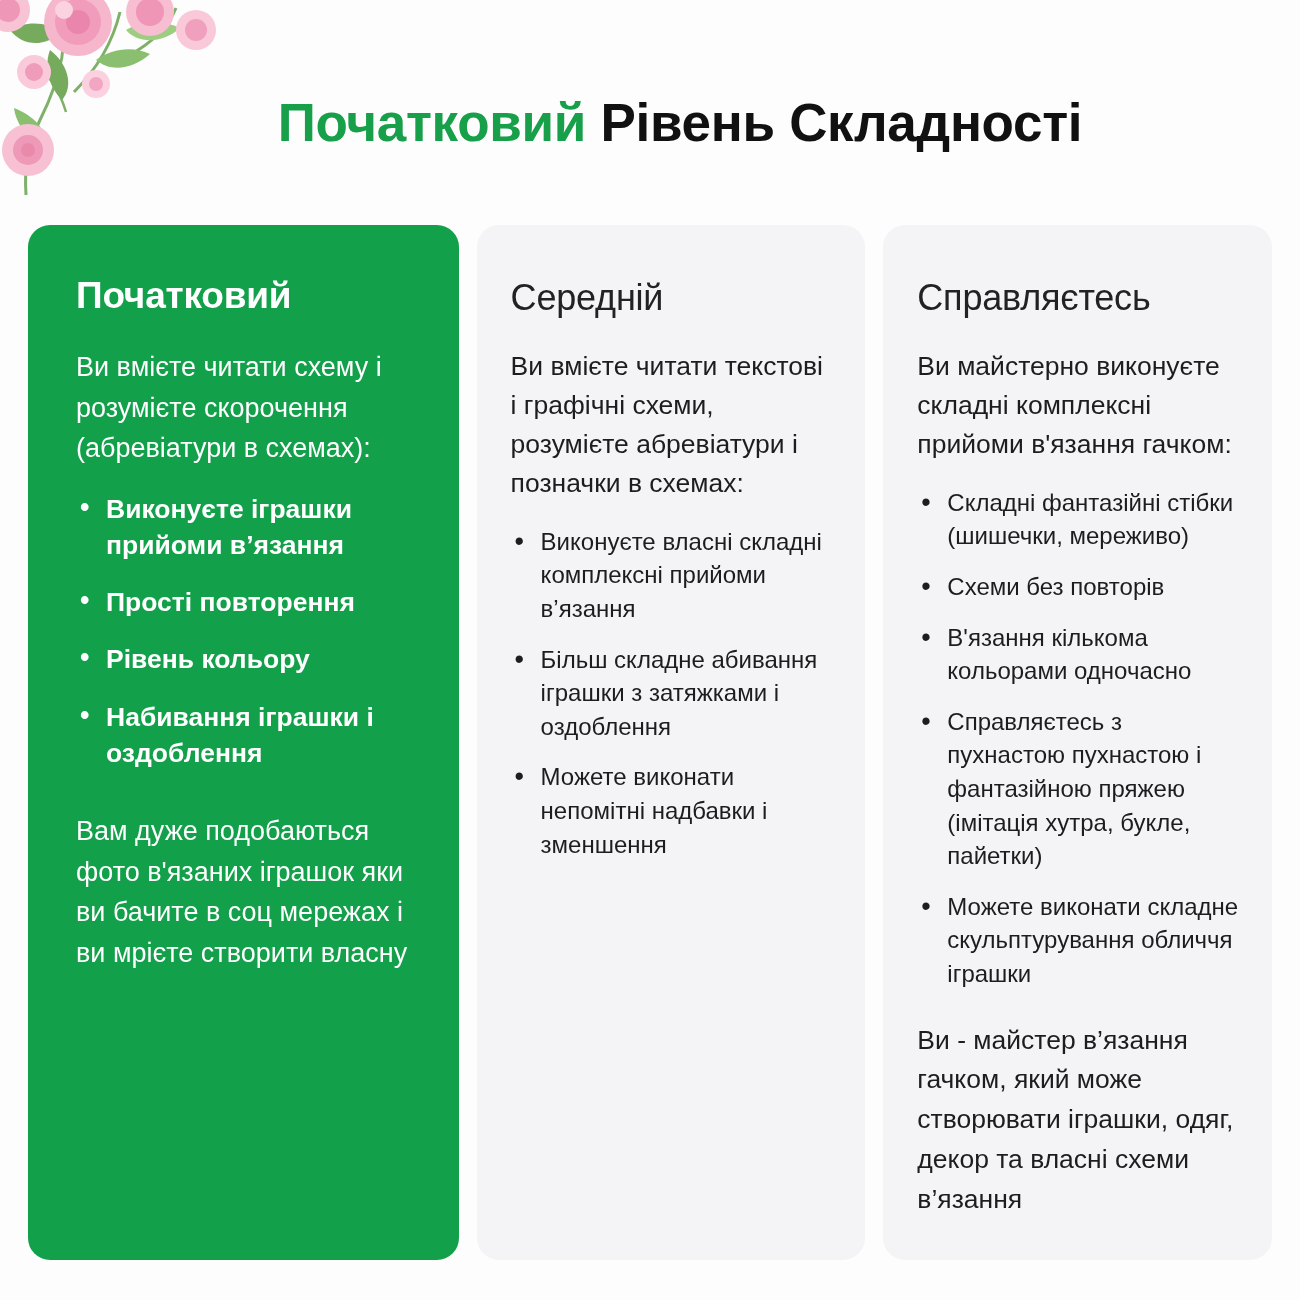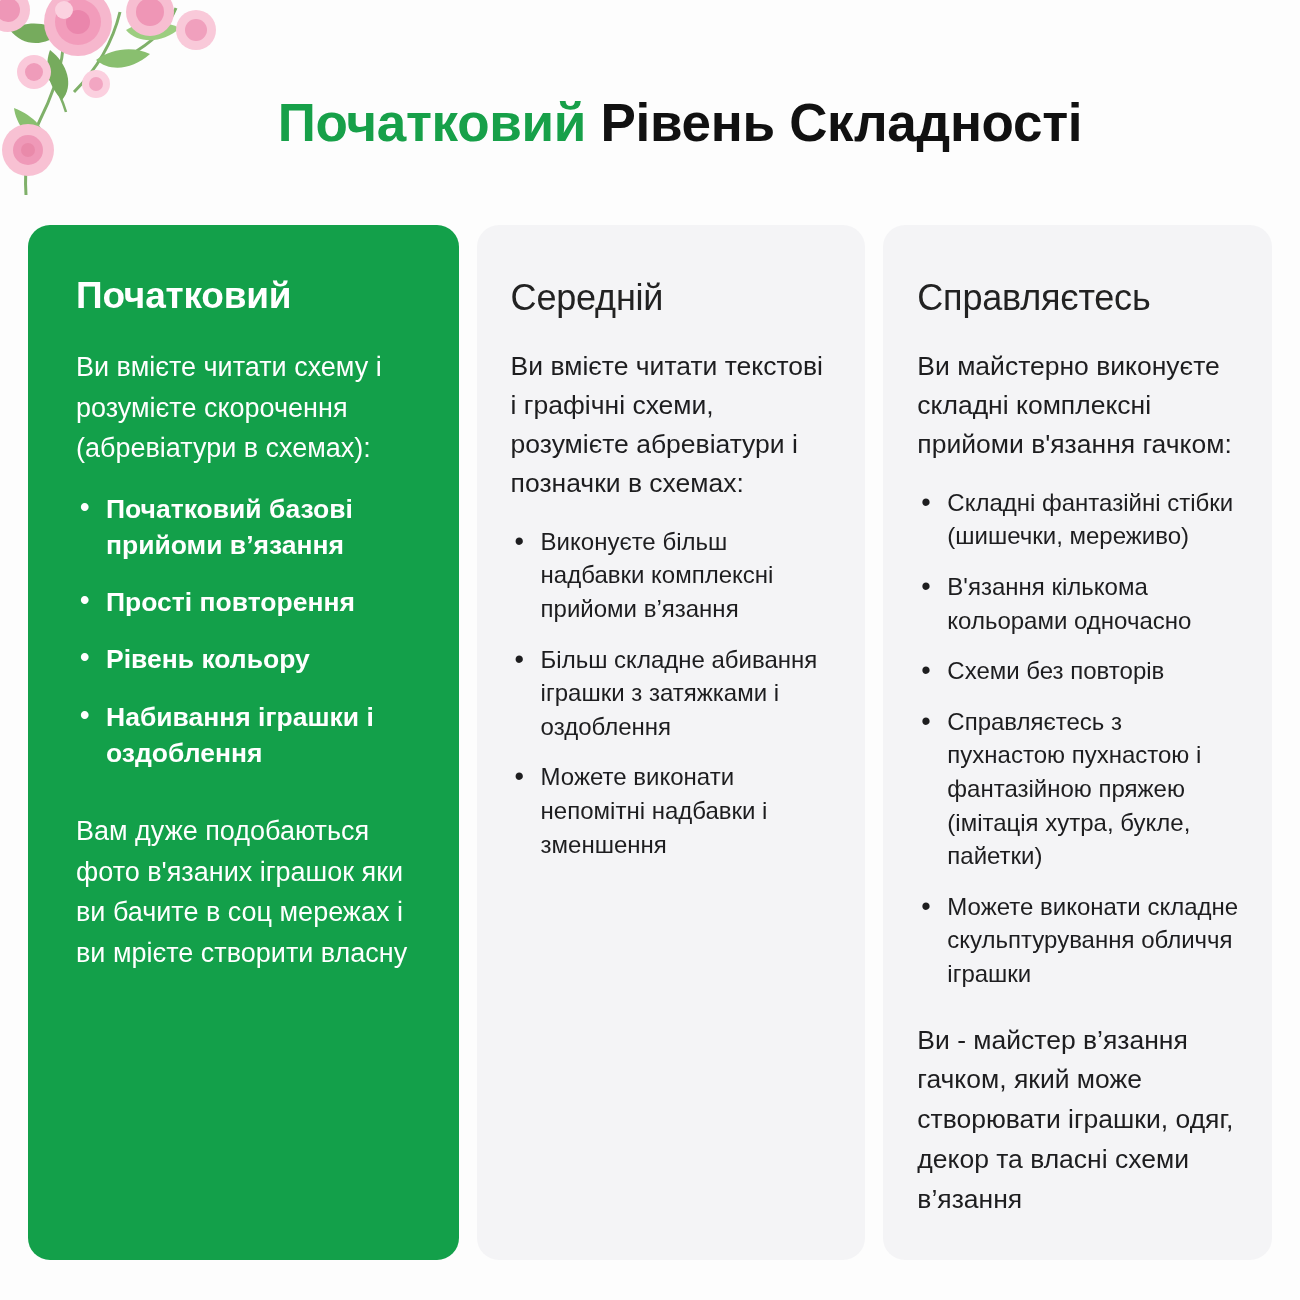--- a/index.html
+++ b/index.html
@@ -172,44 +172,44 @@
     <span class="accent">Початковий</span><span> Рівень Складності</span>
   </span>
 </div>
 
 <div class="cards">
 
   <section class="card primary">
     <h2>Початковий</h2>
     <p class="intro">Ви вмієте читати схему і розумієте скорочення (абревіатури в схемах):</p>
     <ul class="bullets">
-      <li>Початковий базові прийоми в’язання</li>
+      <li>Виконуєте іграшки прийоми в’язання</li>
       <li>Прості повторення</li>
       <li>Рівень кольору</li>
       <li>Набивання іграшки і оздоблення</li>
     </ul>
     <p class="outro">Вам дуже подобаються фото в'язаних іграшок яки ви бачите в соц мережах і ви мрієте створити власну</p>
   </section>
 
   <section class="card plain">
     <h2>Середній</h2>
     <p class="intro">Ви вмієте читати текстові і графічні схеми, розумієте абревіатури і позначки в схемах:</p>
     <ul class="bullets">
-      <li>Виконуєте більш надбавки комплексні прийоми в’язання</li>
+      <li>Виконуєте власні складні комплексні прийоми в’язання</li>
       <li>Більш складне абивання іграшки з затяжками і оздоблення</li>
       <li>Можете виконати непомітні надбавки і зменшення</li>
     </ul>
   </section>
 
   <section class="card plain">
     <h2>Справляєтесь</h2>
     <p class="intro">Ви майстерно виконуєте складні комплексні прийоми в'язання гачком:</p>
     <ul class="bullets">
       <li>Складні фантазійні стібки (шишечки, мереживо)</li>
+      <li>Схеми без повторів</li>
       <li>В'язання кількома кольорами одночасно</li>
-      <li>Схеми без повторів</li>
       <li>Справляєтесь з пухнастою пухнастою і фантазійною пряжею (імітація хутра, букле, пайетки)</li>
       <li>Можете виконати складне скульптурування обличчя іграшки</li>
     </ul>
     <p class="outro">Ви - майстер в’язання гачком, який може створювати іграшки, одяг, декор та власні схеми в’язання</p>
   </section>
 
 </div>
 
 </body></html>

